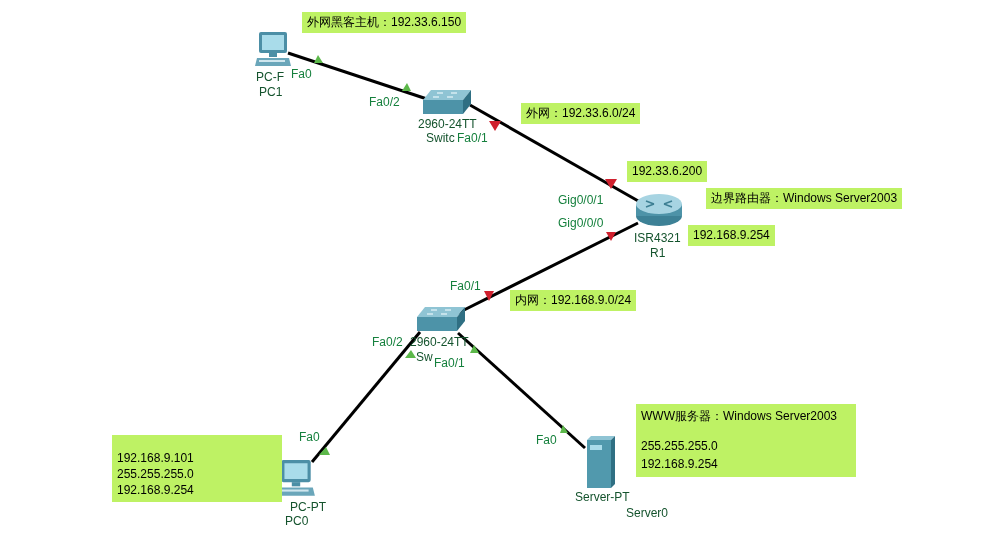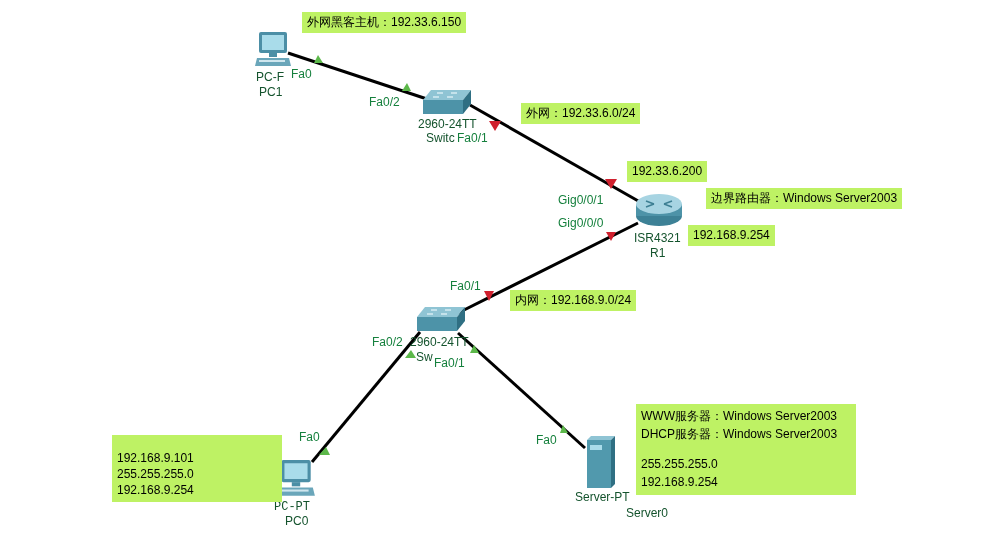--- a/index.html
+++ b/index.html
@@ -103,21 +103,21 @@
 
 <div class="dev" style="left:275px;top:458px;width:42px;height:42px;">
   <svg width="42" height="42" viewBox="0 0 40 40">
     <rect x="6" y="2" width="28" height="21" rx="2" fill="#4c8fa6"></rect>
     <rect x="9" y="5" width="22" height="15" fill="#a9dcea"></rect>
     <rect x="16" y="23" width="8" height="4" fill="#4c8fa6"></rect>
     <polygon points="4,28 36,28 38,36 2,36" fill="#6aa6ba"></polygon>
     <rect x="6" y="30" width="26" height="2" fill="#cfe6ee"></rect>
   </svg>
 </div>
-<div class="devlbl" style="left:274px;top:500px;font-family:Liberation Mono, monospace;">PC-PT</div>
+<div class="devlbl" style="left:290px;top:500px;">PC-PT</div>
 <div class="devlbl" style="left:285px;top:514px;">PC0</div>
 
 <div class="dev" style="left:584px;top:436px;width:32px;height:52px;">
   <svg width="32" height="52" viewBox="0 0 32 52">
     <polygon points="3,4 7,0 31,0 27,4" fill="#8fc4d4"></polygon>
     <polygon points="27,4 31,0 31,48 27,52" fill="#2f6f83"></polygon>
     <rect x="3" y="4" width="24" height="48" fill="#5199ad"></rect>
     <rect x="6" y="9" width="12" height="5" fill="#a9dcea"></rect>
   </svg>
 </div>
@@ -156,19 +156,18 @@
 
 <div class="note" style="left:112px;top:435px;width:160px;padding:3px 5px 4px 5px;line-height:16px;">
   <div class="blank"></div>
   <div>192.168.9.101</div>
   <div>255.255.255.0</div>
   <div>192.168.9.254</div>
 </div>
 
 <div class="note" style="left:636px;top:404px;width:210px;padding:3px 5px 4px 5px;line-height:18px;">
   <div>WWW服务器：Windows Server2003</div>
-  <div>DHCP服务器：Windows Server2003</div>
   <div class="blank"></div>
   <div>255.255.255.0</div>
   <div>192.168.9.254</div>
 </div>
 
 <div class="wm">安全客（www</div>
 
 </body></html>

